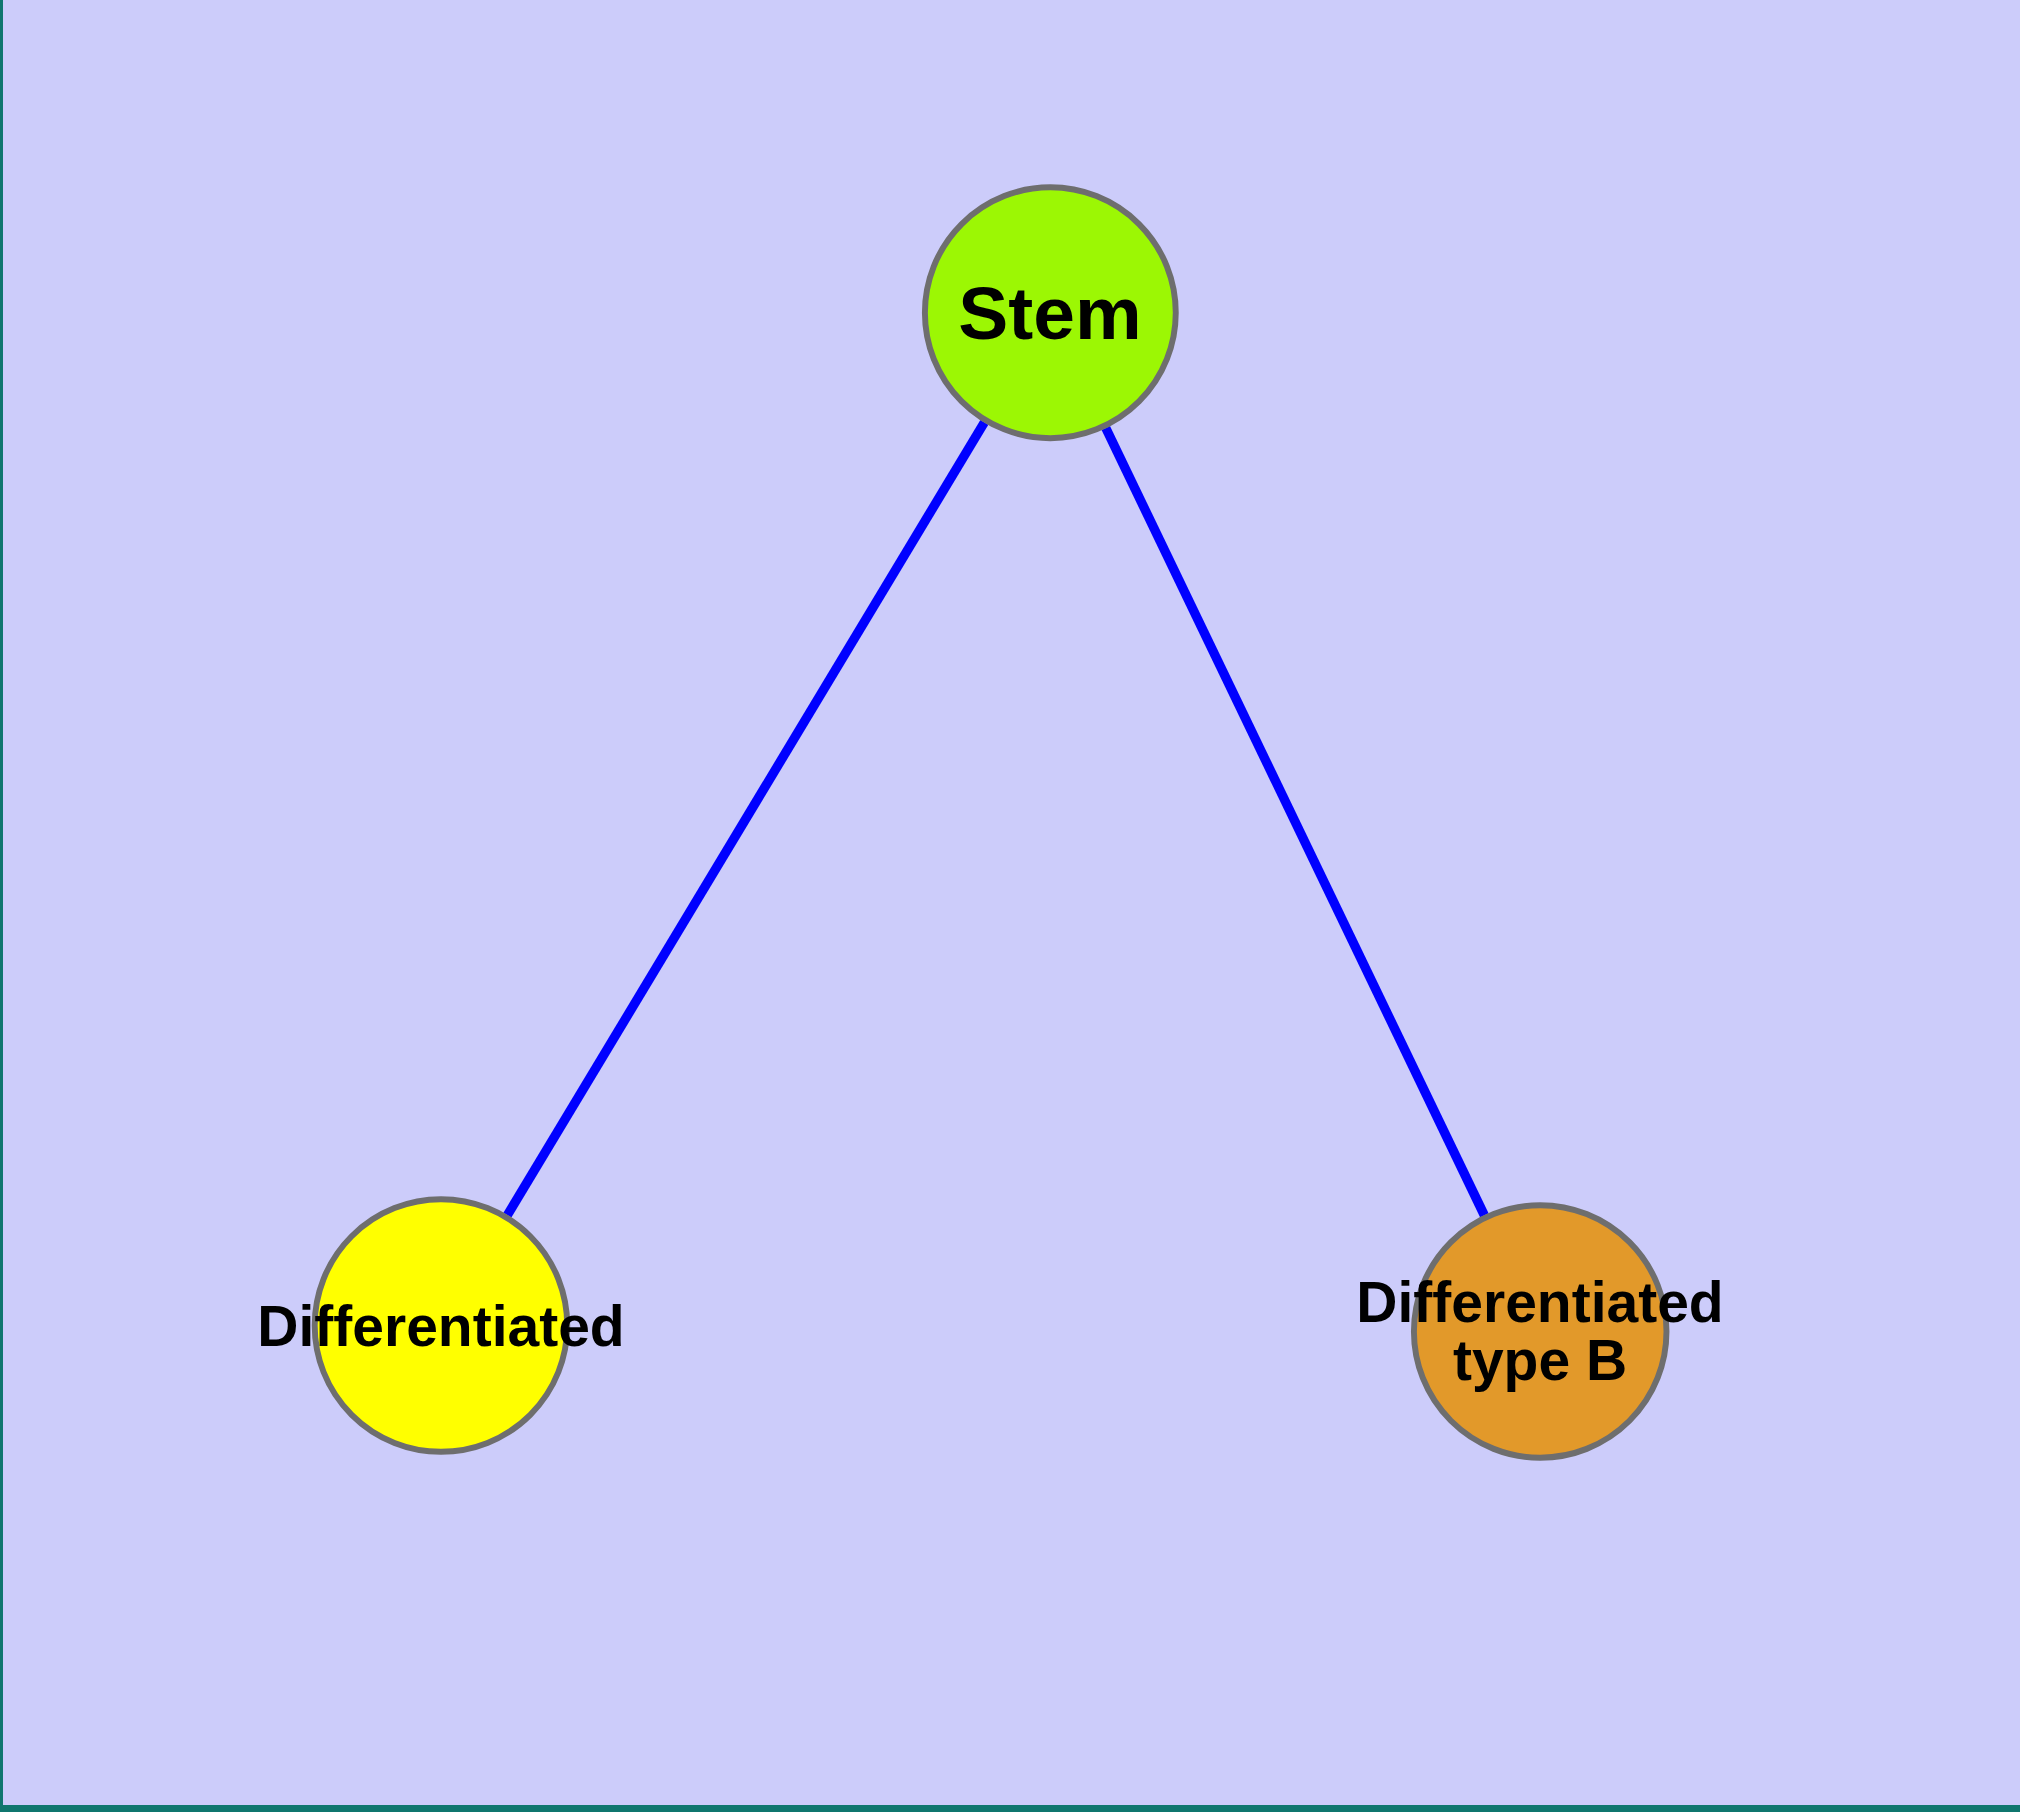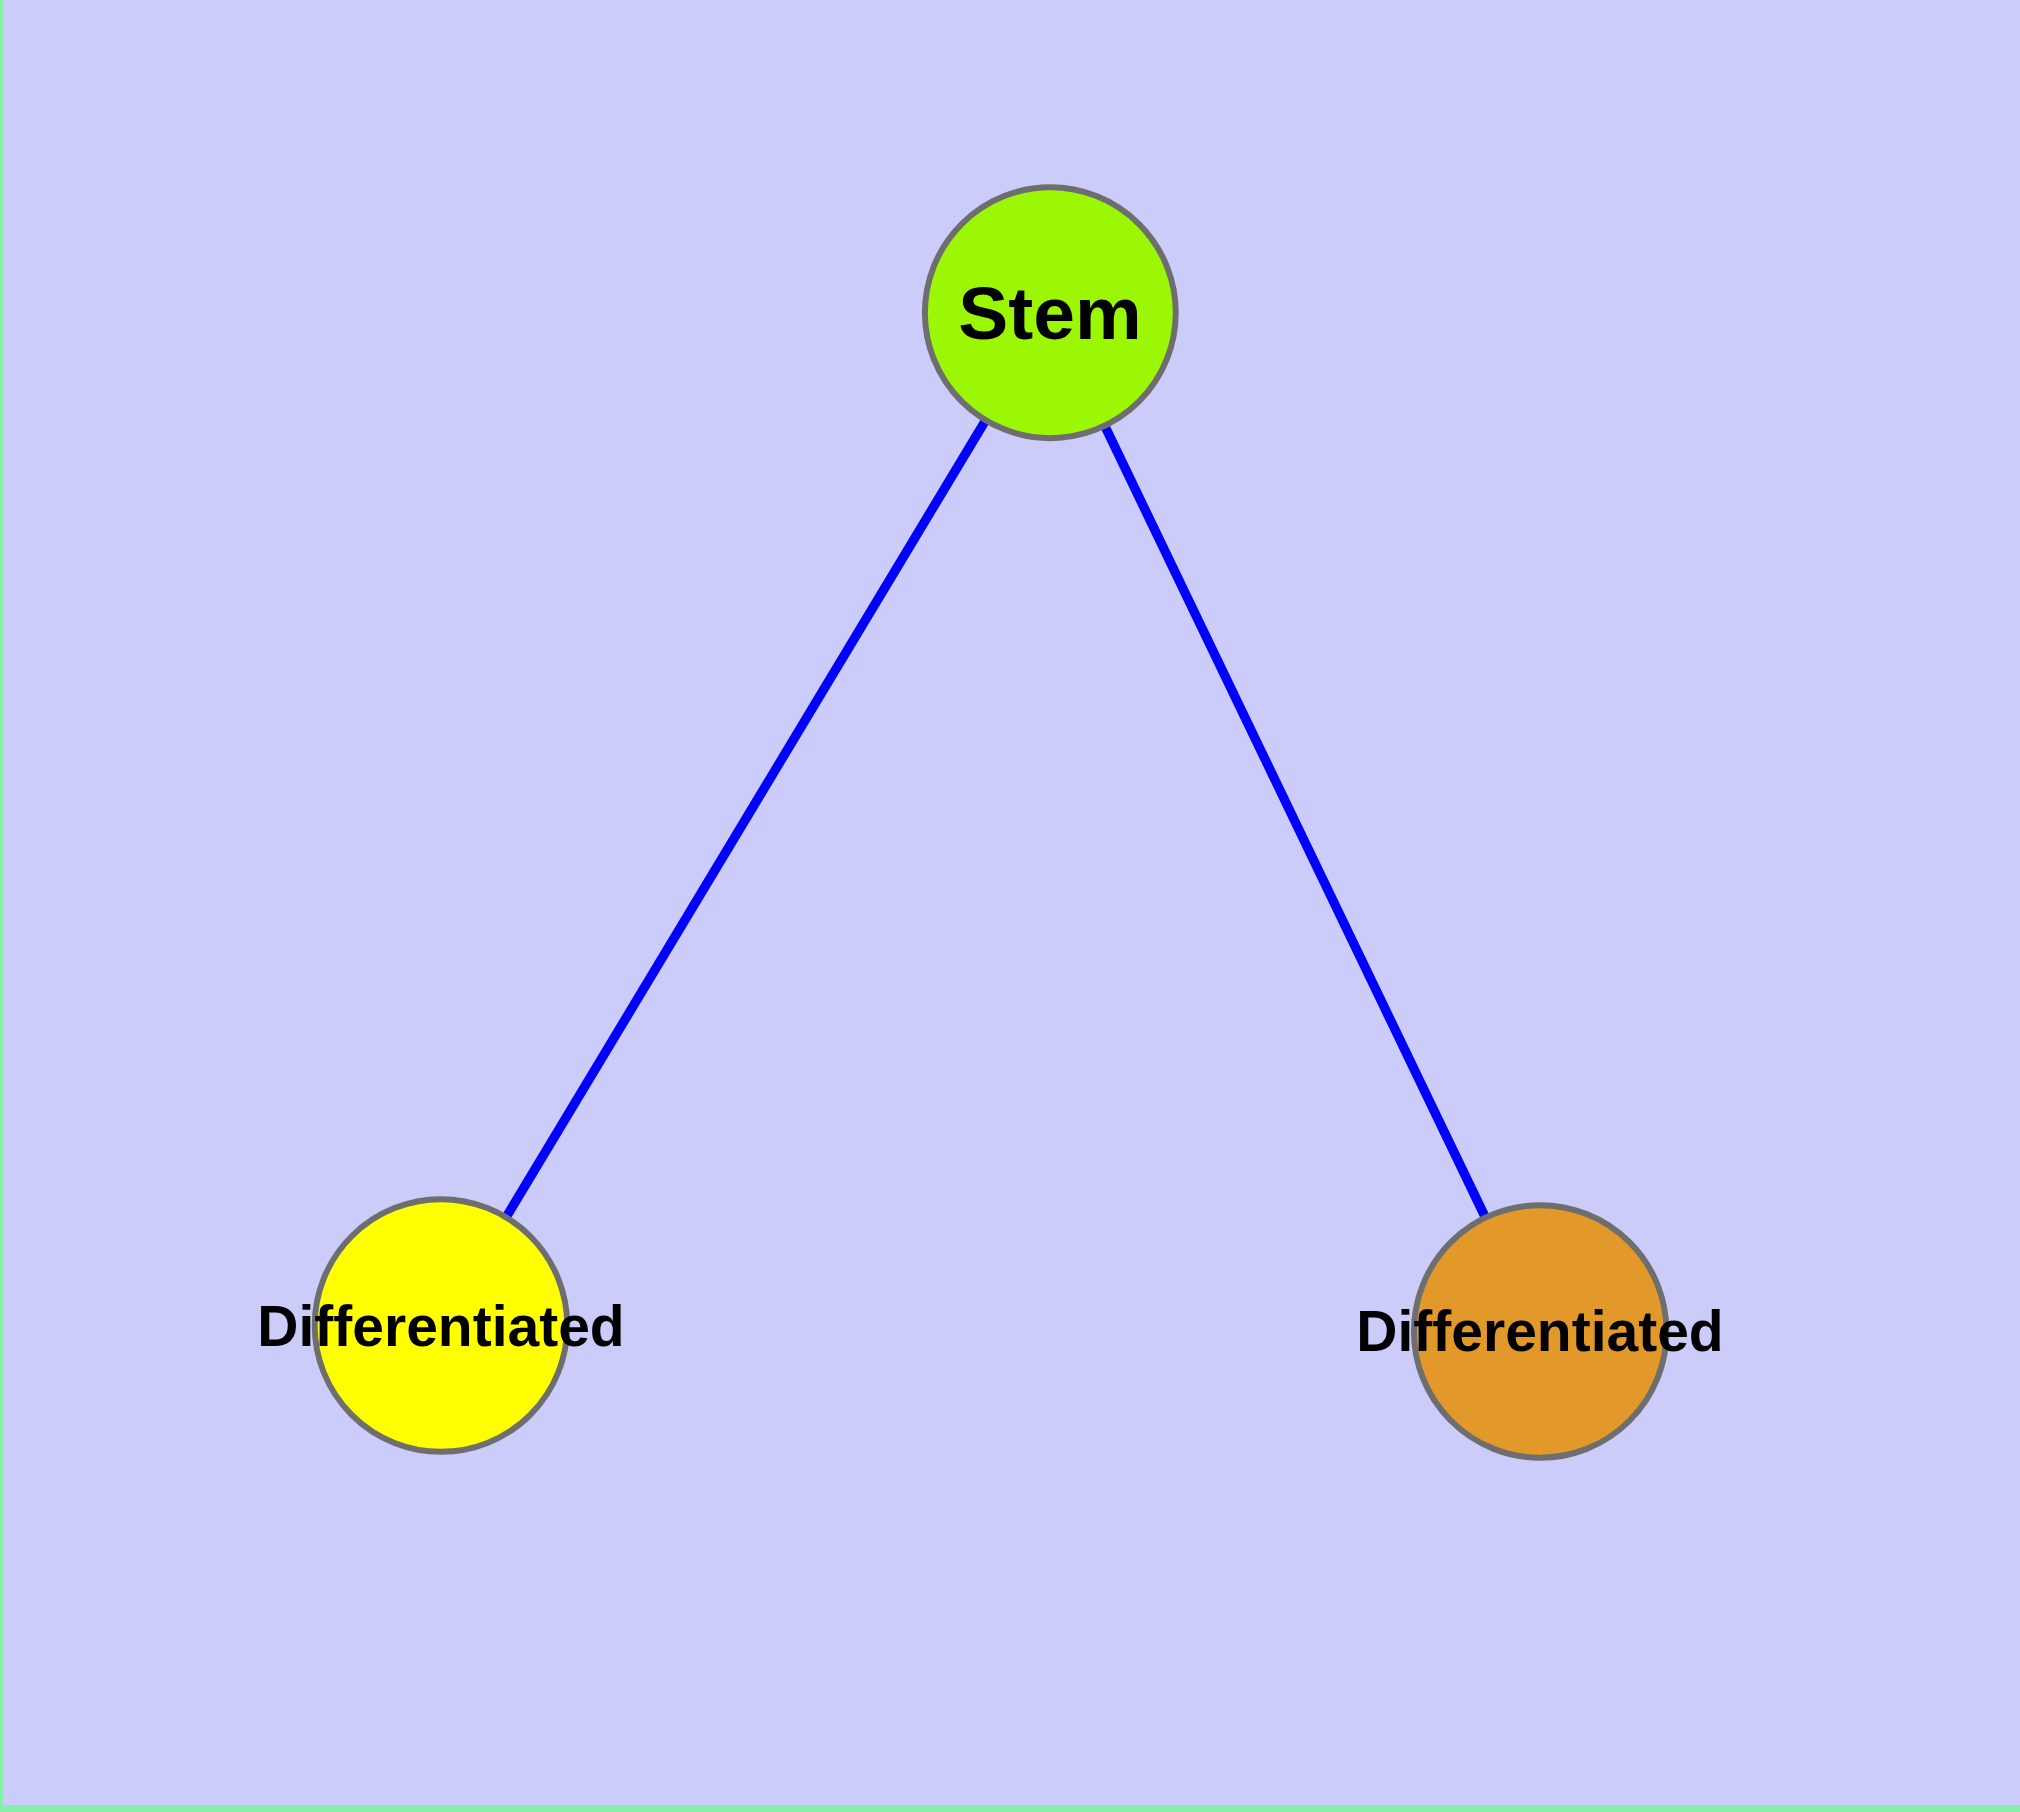--- a/index.html
+++ b/index.html
@@ -5,21 +5,21 @@
 <style>
   html, body {
     margin: 0;
     padding: 0;
     background: #ffffff;
   }
   #canvas {
     position: relative;
     width: 2021px;
     height: 1812px;
-    background: #86efac;
+    background: #0f766e;
     overflow: hidden;
     font-family: "Liberation Sans", sans-serif;
   }
   #plot-area {
     position: absolute;
     left: 3.4px;
     top: 0px;
     width: 2017px;
     height: 1805px;
     background: #ccccfa;
@@ -64,16 +64,16 @@
     <g id="node-layer">
         <circle cx="1239" cy="369" r="148" fill="#9cf704" stroke="#6e6e6e" stroke-width="7"></circle>
         <circle cx="520" cy="1564" r="149" fill="#ffff00" stroke="#6e6e6e" stroke-width="7"></circle>
         <circle cx="1817" cy="1571" r="149" fill="#e2992a" stroke="#6e6e6e" stroke-width="7"></circle>
       </g>
   </svg>
 
   <div id="label-layer">
       <div class="node-label single" style="left: 1050px; top: 313px; color: rgb(0, 0, 0);"><span>Stem</span></div>
       <div class="node-label double" style="left: 441px; top: 1326px; color: rgb(0, 0, 0);"><span>Differentiated</span><br></div>
-      <div class="node-label double" style="left: 1540px; top: 1331px; color: rgb(0, 0, 0);"><span>Differentiated</span><br></div>
+      <div class="node-label double" style="left: 1540px; top: 1331px; color: rgb(0, 0, 0);"><span>Differentiated</span><br><span>type B</span></div>
     </div>
 </div>
 
 
 </body></html>

